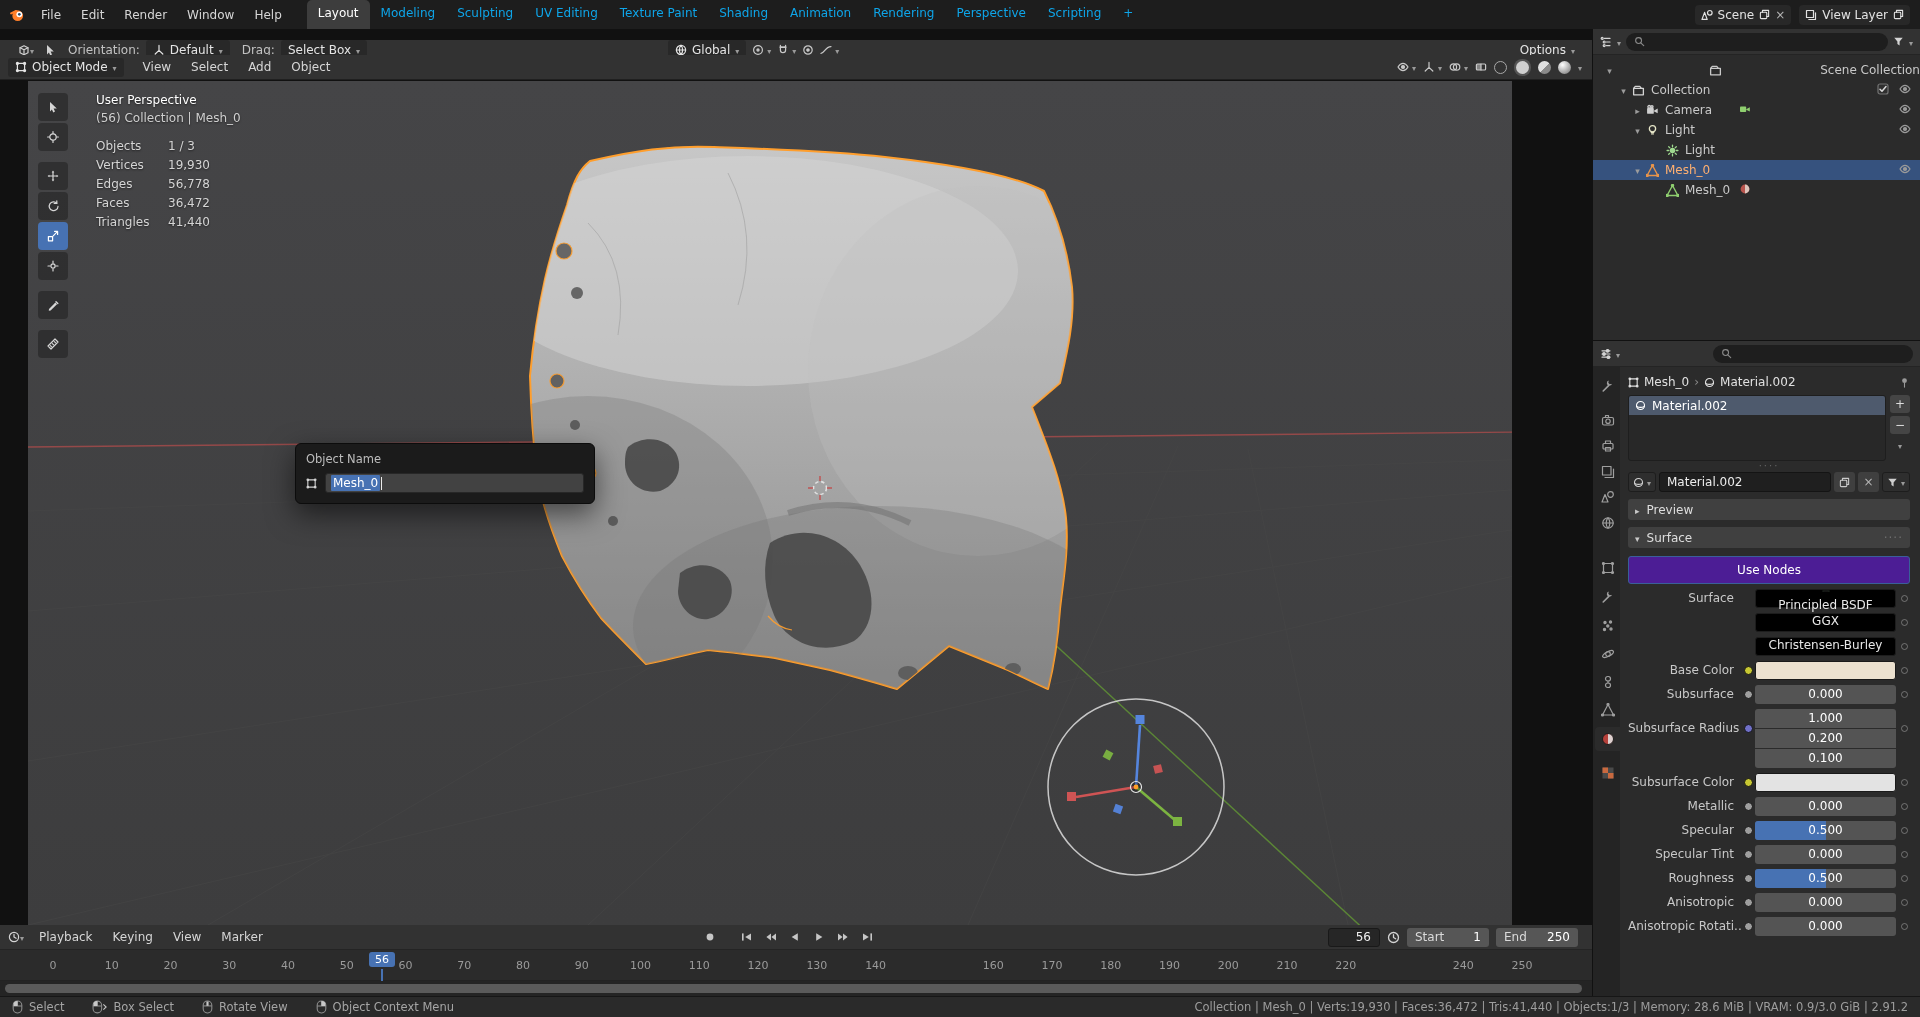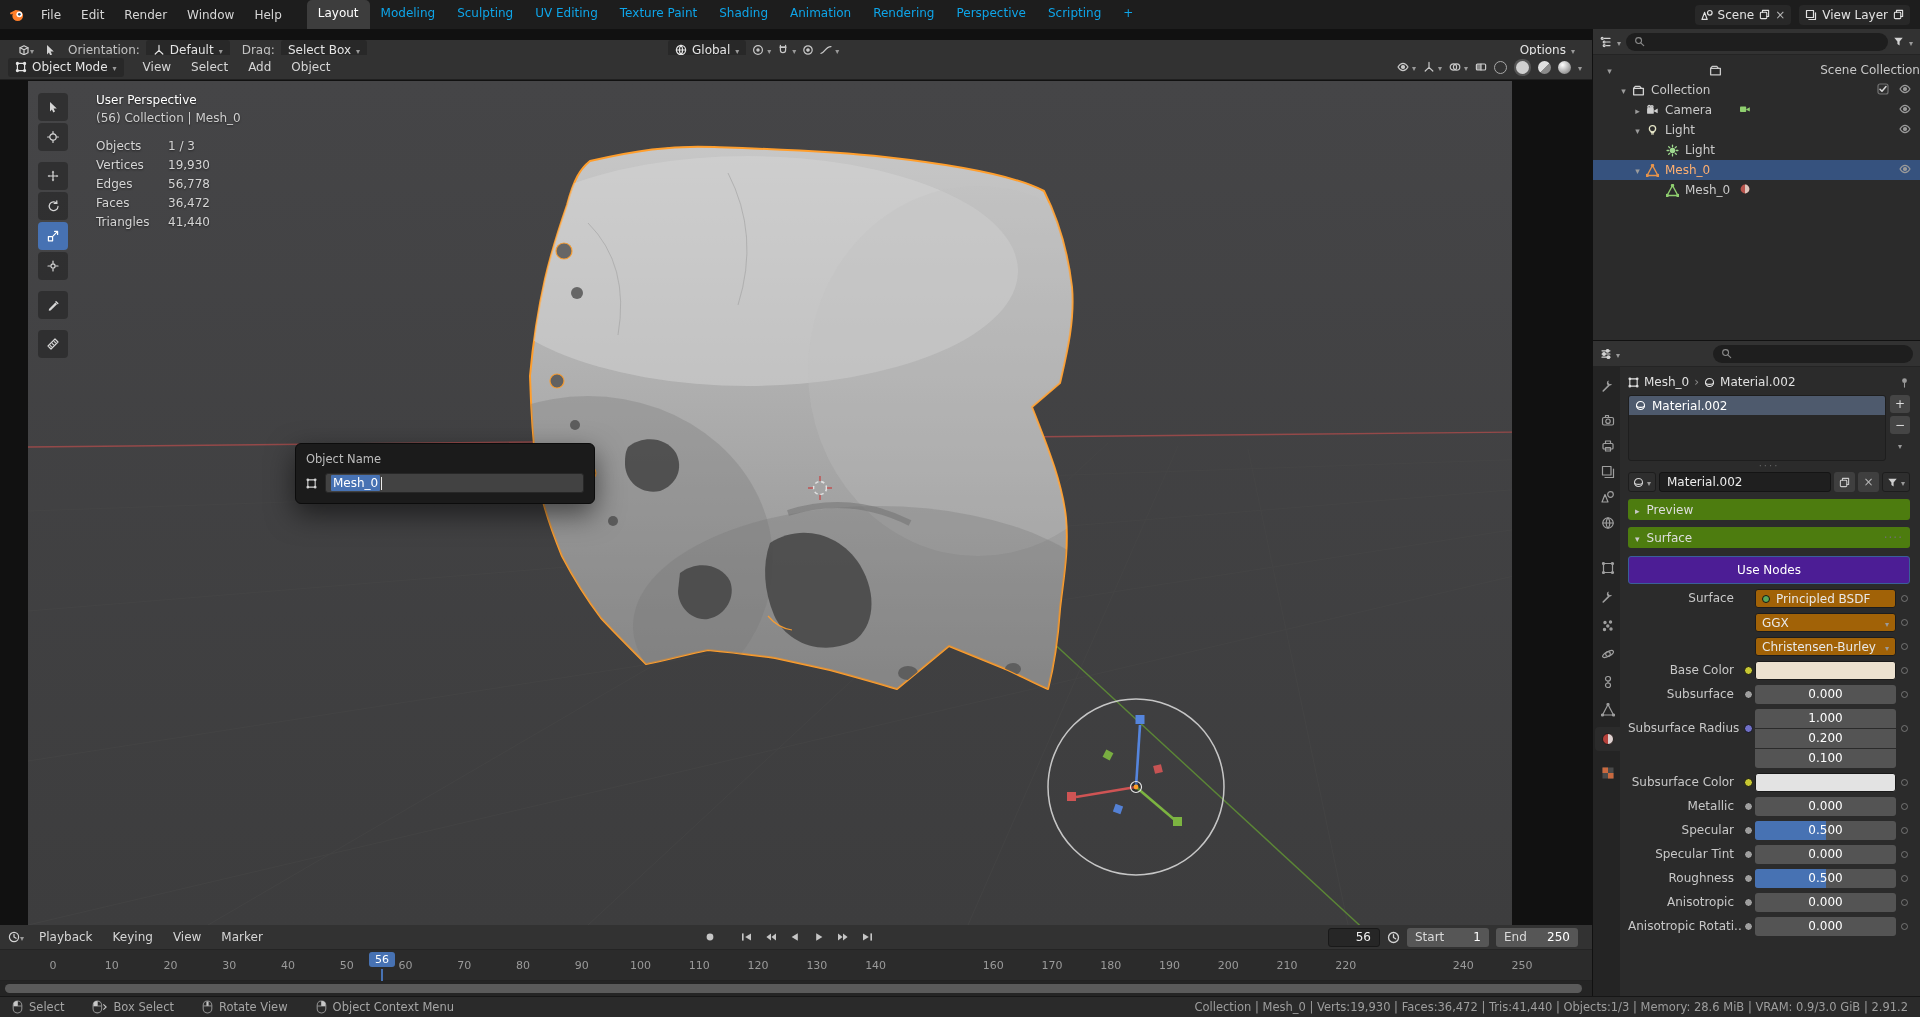--- a/index.html
+++ b/index.html
@@ -90,39 +90,39 @@
   .slot-btns{width:20px;display:flex;flex-direction:column;gap:3px;}
   .sbtn{width:20px;height:18px;background:#454545;border-radius:3px;color:#ddd;display:flex;align-items:center;justify-content:center;}
   .sbtn.plus::after{content:"+";} .sbtn.minus::after{content:"−";}
   .sbtn.spec{background:transparent;}
   .grip{height:9px;display:flex;justify-content:center;align-items:center;color:#666;font-size:10px;letter-spacing:2px;}
   .grip::after{content:"····";}
   .datablock{display:flex;gap:3px;margin-top:2px;height:20px;}
   .db-combo{display:flex;align-items:center;gap:3px;background:#2e2e2e;border:1px solid #1d1d1d;border-radius:3px;padding:0 4px;color:#cfcfcf;}
   .db-name{flex:1;background:#1f1f1f;border:1px solid #141414;border-radius:3px;display:flex;align-items:center;padding:0 7px;color:#ececec;}
   .db-btn{width:21px;background:#3f3f3f;border-radius:3px;display:flex;align-items:center;justify-content:center;color:#c9c9c9;}
-  .phead{height:21px;background:#4d7c0f;border-radius:3px;margin-top:7px;display:flex;align-items:center;gap:7px;padding:0 7px;color:#dedede;text-align:right;}
+  .phead{height:21px;background:#404040;border-radius:3px;margin-top:7px;display:flex;align-items:center;gap:7px;padding:0 7px;color:#dedede;text-align:right;}
   .pcaret.open::after{content:"▾";font-size:9px;color:#c9c9c9;}
   .pcaret.closed::after{content:"▸";font-size:9px;color:#c9c9c9;}
   .pgrip{margin-left:auto;color:#6f6f6f;letter-spacing:1px;}
   .pgrip::after{content:"····";}
   .use-nodes{display:block;width:100%;height:28px;background:#4c1d95;border:1px solid #3a5f99;border-radius:3px;color:#fff;font:12px "DejaVu Sans",sans-serif;margin-top:8px;}
   .prow{display:flex;align-items:center;margin-top:5px;}
   .prow.vec{align-items:flex-start;}
   .prow.vec .plabel,.prow.vec .sock,.prow.vec .decor{margin-top:10px;}
   .plabel{width:114px;text-align:right;padding-right:8px;color:#c8c8c8;white-space:nowrap;overflow:hidden;line-height:19px;flex:none;}
   .sock{width:13px;display:flex;justify-content:center;align-items:center;height:19px;flex:none;}
   .sock i{width:9px;height:9px;border-radius:50%;border:1px solid #141414;display:block;}
   .pfield{width:141px;flex:none;}
   .decor{width:17px;display:flex;justify-content:center;align-items:center;height:19px;flex:none;}
   .decor i{width:7px;height:7px;border-radius:50%;border:1.4px solid #8f8f8f;display:block;opacity:.7;}
   .f-num{position:relative;height:19px;background:#545454;border-radius:3px;overflow:hidden;color:#fff;text-align:center;line-height:19px;}
   .f-num .fill{position:absolute;left:0;top:0;bottom:0;background:#4772b3;}
   .f-num span{position:relative;}
-  .f-dd{height:19px;background:#a16207;border:1px solid #1d1d1d;border-radius:3px;display:flex;align-items:center;padding:0 6px;gap:6px;color:#e8e8e8;}
+  .f-dd{height:19px;background:#000000;border:1px solid #1d1d1d;border-radius:3px;display:flex;align-items:center;padding:0 6px;gap:6px;color:#e8e8e8;flex-direction:column;}
   .f-dd .caret{margin-left:auto;}
   .f-dd .sockdot{width:8px;height:8px;border-radius:50%;display:inline-block;border:1px solid #141414;}
   .f-color{height:19px;border-radius:3px;border:1px solid #1a1a1a;}
   .f-vec .f-num{border-radius:0;margin-top:1px;}
   .f-vec .f-num:first-child{border-radius:3px 3px 0 0;margin-top:0;}
   .f-vec .f-num:last-child{border-radius:0 0 3px 3px;}
   
   .timeline{position:absolute;left:0;top:925px;width:1592px;height:71px;background:#2b2b2b;}
   .tl-header{height:25px;background:#323232;border-bottom:1px solid #242424;display:flex;align-items:center;padding:0 8px;position:relative;}
   #tl-menus{display:flex;gap:2px;margin-left:6px;}

